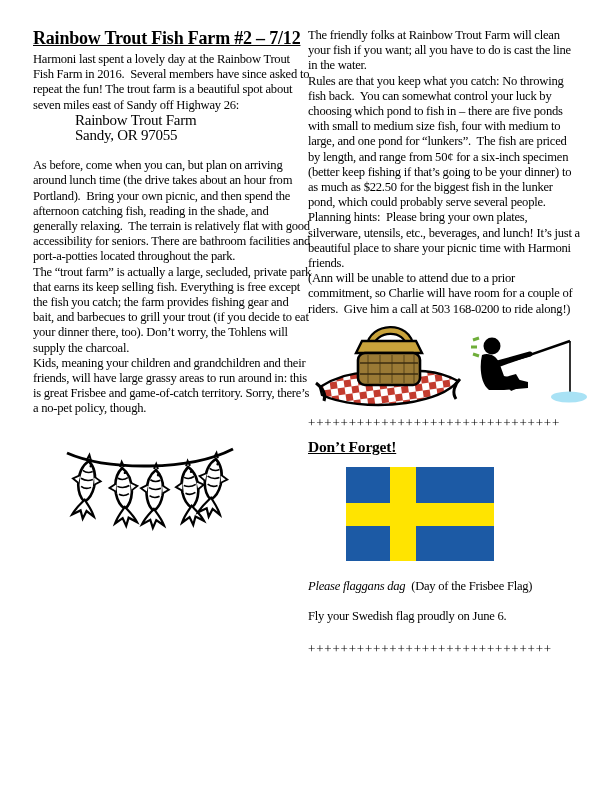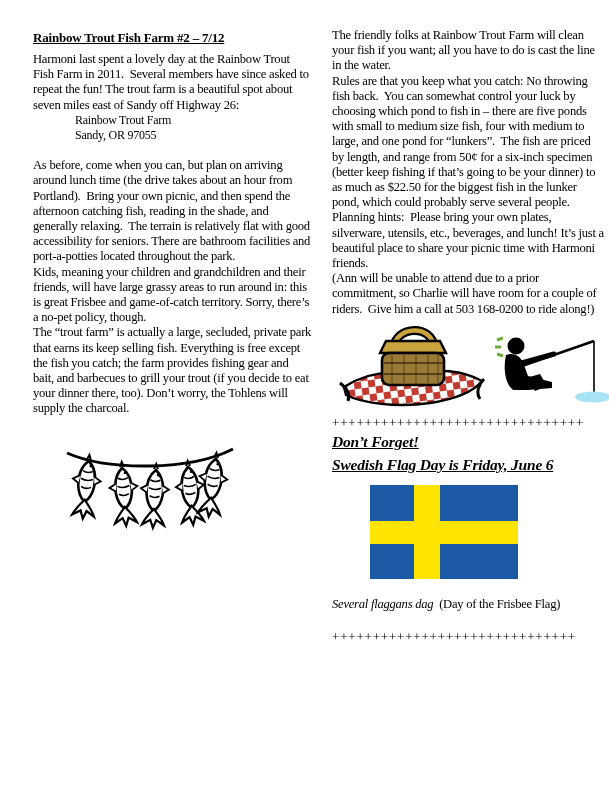--- a/index.html
+++ b/index.html
@@ -8,39 +8,39 @@
     --accent-green:#6fae3a; --ink:#000000;
   }
   html,body{margin:0;padding:0;background:#ffffff;}
   .page{
     position:relative; width:609px; height:788px; background:#ffffff;
     font-family:"Liberation Serif","DejaVu Serif",serif; color:var(--ink);
     overflow:hidden;
   }
   .col{position:absolute; top:28px;}
   .col.left{left:33px; width:279px;}
-  .col.right{left:332px; width:273px;}
+  .col.right{left:308px; width:273px;}
   .col p{
     margin:0; font-size:12.6px; line-height:15.2px; letter-spacing:-0.25px;
     white-space:pre-wrap;
   }
   h1.title{
-    margin:0 0 4px 0; font-size:13px; line-height:20px; font-weight:bold;
+    margin:0 0 4px 0; font-size:18px; line-height:20px; font-weight:bold;
     text-decoration:underline; letter-spacing:-0.2px;
   }
-  .address{padding-left:42px; font-size:12px; line-height:15.2px; letter-spacing:-0.25px;}
+  .address{padding-left:42px; font-size:15px; line-height:15.2px; letter-spacing:-0.25px;}
   .gap-top{margin-top:15px !important;font-family:Liberation Serif, serif;}
   .fish-art{margin:24px 0 0 30px; width:176px;}
   .clipart-row{display:flex; align-items:flex-end; margin:4px 0 0 6px; gap:2px;}
   .divider{
     font-size:13px; line-height:15px; letter-spacing:0.8px; margin-top:2px;
     white-space:nowrap; overflow:hidden;
   }
   .divider.bottom{margin-top:17px;}
-  .heading-block{font-style:italic;}
+  .heading-block{margin-top:5px;}
   .hline{
     font-size:15.5px; font-weight:bold; line-height:23px;
     text-decoration:underline; letter-spacing:-0.2px;
   }
   .flag{
     position:relative; margin:9px 0 0 38px; width:148px; height:94px;
     background:var(--flag-blue);
   }
   .flag .vband{position:absolute; left:44px; top:0; width:26px; height:94px; background:var(--flag-yellow);}
   .flag .hband{position:absolute; left:0; top:36px; width:148px; height:23px; background:var(--flag-yellow);}
@@ -49,28 +49,28 @@
   .note{margin-top:15px !important;}
   svg{display:block;}
 </style>
 </head>
 <body>
 
 <div class="page">
 
   <div class="col left">
     <h1 class="title">Rainbow Trout Fish Farm #2 – 7/12</h1>
-    <p>Harmoni last spent a lovely day at the Rainbow Trout Fish Farm in 2011.  Several members have since asked to repeat the fun! The trout farm is a beautiful spot about seven miles east of Sandy off Highway 26:</p>
+    <p>Harmoni last spent a lovely day at the Rainbow Trout Fish Farm in 2016.  Several members have since asked to repeat the fun! The trout farm is a beautiful spot about seven miles east of Sandy off Highway 26:</p>
     <div class="address">
       <div>Rainbow Trout Farm</div>
       <div>Sandy, OR 97055</div>
     </div>
     <p class="gap-top">As before, come when you can, but plan on arriving around lunch time (the drive takes about an hour from Portland).  Bring your own picnic, and then spend the afternoon catching fish, reading in the shade, and generally relaxing.  The terrain is relatively flat with good accessibility for seniors. There are bathroom facilities and port-a-potties located throughout the park.</p>
+    <p>The “trout farm” is actually a large, secluded, private park that earns its keep selling fish. Everything is free except the fish you catch; the farm provides fishing gear and bait, and barbecues to grill your trout (if you decide to eat your dinner there, too). Don’t worry, the Tohlens will supply the charcoal.</p>
     <p>Kids, meaning your children and grandchildren and their friends, will have large grassy areas to run around in: this is great Frisbee and game-of-catch territory. Sorry, there’s a no-pet policy, though.</p>
-    <p>The “trout farm” is actually a large, secluded, private park that earns its keep selling fish. Everything is free except the fish you catch; the farm provides fishing gear and bait, and barbecues to grill your trout (if you decide to eat your dinner there, too). Don’t worry, the Tohlens will supply the charcoal.</p>
 
     <div class="fish-art">
       <svg width="176" height="96" viewBox="0 0 176 96">
         <defs>
           <g id="hfish">
             <path d="M0,2 C6,7 9,16 8,27 C7,35 4,40 0,43 C-4,40 -7,35 -8,27 C-9,16 -6,7 0,2 Z" fill="#fff" stroke="#000" stroke-width="2.6"></path>
             <path d="M-2,1 L0,-4 L2,1" fill="none" stroke="#000" stroke-width="2"></path>
             <path d="M7,17 L14,21 L8,25" fill="#fff" stroke="#000" stroke-width="1.8"></path>
             <path d="M-7,17 L-14,21 L-8,25" fill="#fff" stroke="#000" stroke-width="1.8"></path>
             <path d="M0,41 C4,46 8,50 11,57 L3,52 L0,60 L-3,52 L-11,57 C-8,50 -4,46 0,41 Z" fill="#fff" stroke="#000" stroke-width="2.2"></path>
@@ -126,27 +126,27 @@
           <path d="M104,10 V64" stroke="#000" stroke-width="1.6"></path>
           <ellipse cx="103" cy="66" rx="18" ry="5.5" fill="var(--water-blue,#a9e2f5)"></ellipse>
         </svg>
       </div>
     </div>
 
     <div class="divider">+++++++++++++++++++++++++++++++</div>
 
     <div class="heading-block">
       <div class="hline">Don’t Forget!</div>
-      <div class="hline">Swedish Flag Day is Friday, June 6</div>
     </div>
 
     <div class="flag">
       <div class="vband"></div>
       <div class="hband"></div>
     </div>
 
-    <p class="caption"><span class="it">Several flaggans dag</span><span>  (Day of the Frisbee Flag)</span></p>
+    <p class="caption"><span class="it">Please flaggans dag</span><span>  (Day of the Frisbee Flag)</span></p>
 
+    <p class="note">Fly your Swedish flag proudly on June 6.</p>
 
     <div class="divider bottom">++++++++++++++++++++++++++++++</div>
   </div>
 
 </div>
 
 </body></html>

